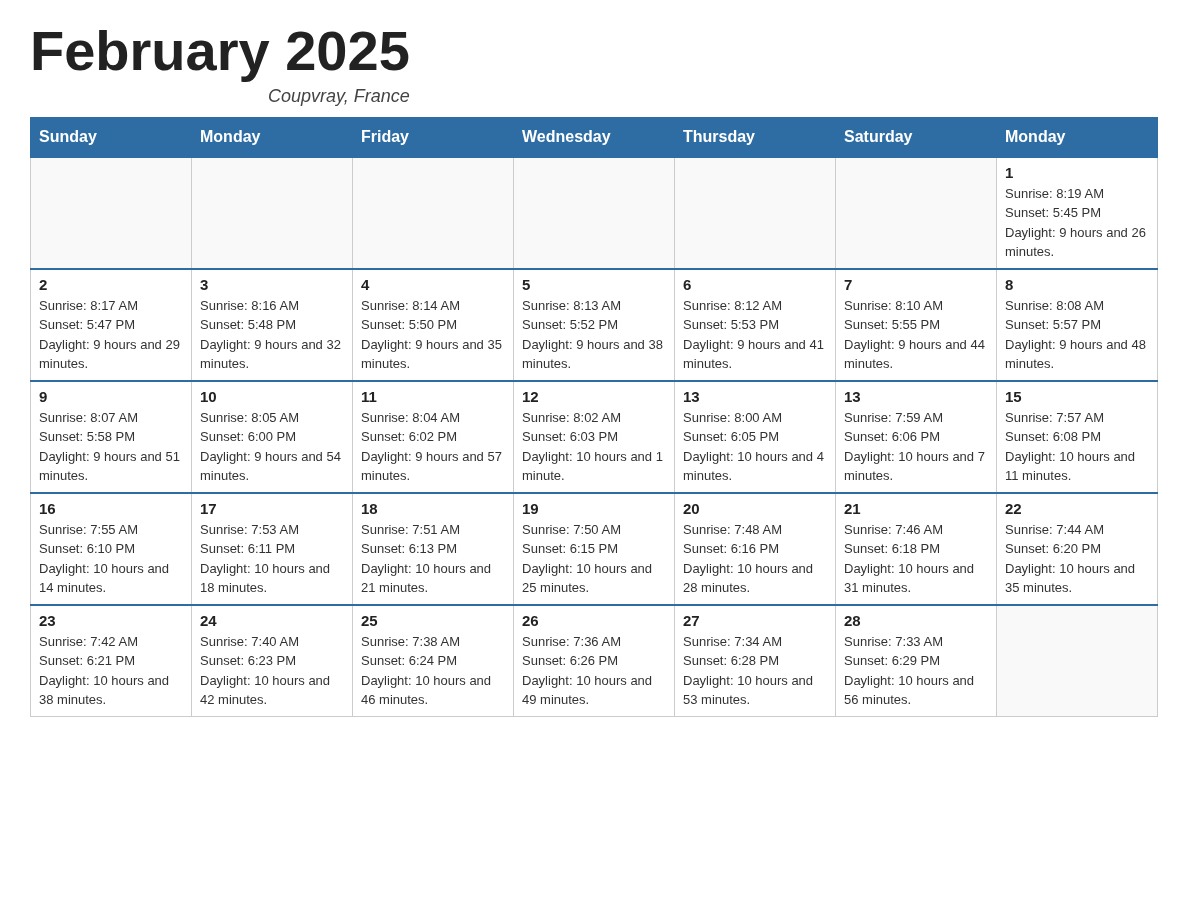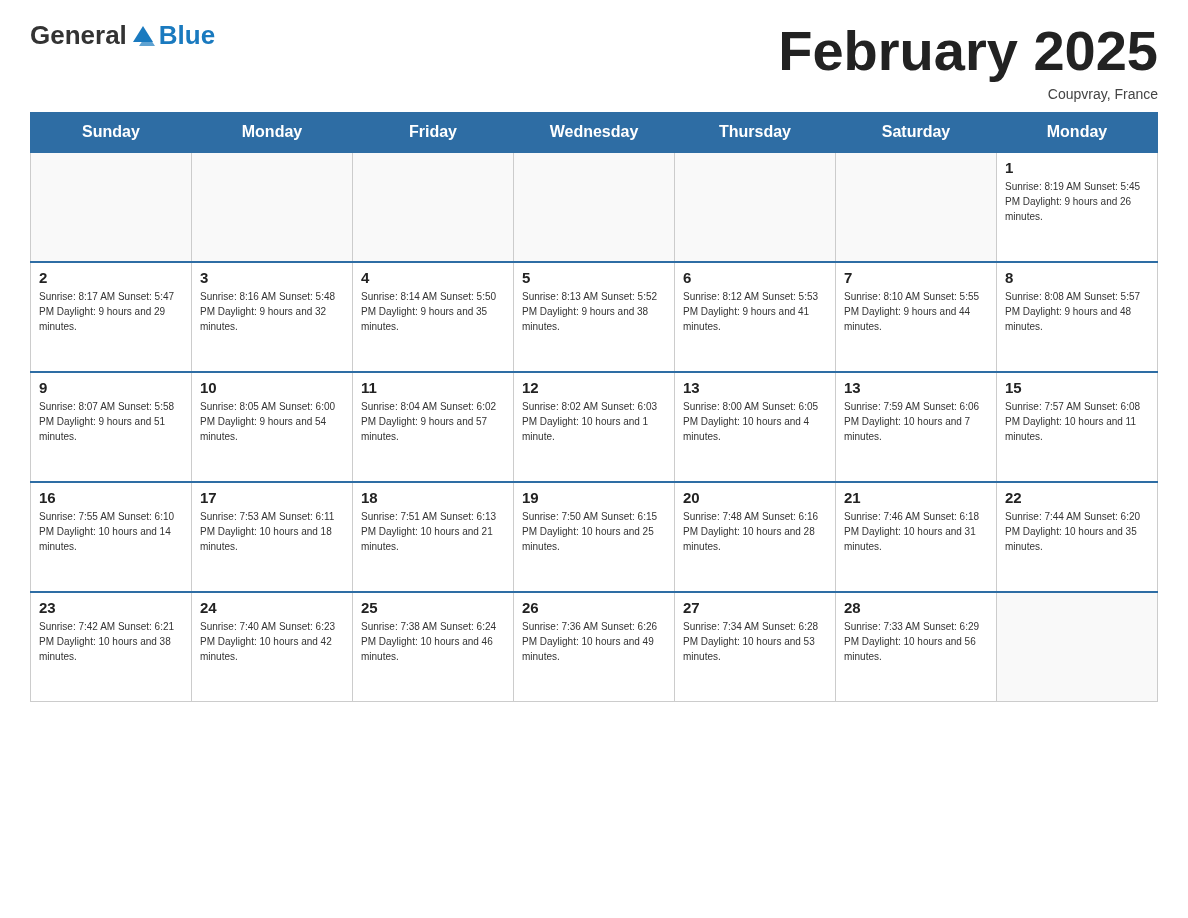--- a/index.html
+++ b/index.html
@@ -39,36 +39,37 @@
     .title-block {
       text-align: right;
     }
     .calendar-title {
       font-size: 56px;
       font-weight: bold;
       color: #222;
       line-height: 1.1;
     }
     .calendar-subtitle {
-      font-size: 14px;
+      font-size: 18px;
       color: #444;
       margin-top: 4px;
+      font-style: italic;
     }
     .calendar {
       width: 100%;
       border-collapse: collapse;
       margin-top: 10px;
     }
     .calendar thead tr th {
       background-color: #2e6da4;
       color: #fff;
       font-size: 16px;
       font-weight: bold;
       padding: 10px 8px;
-      text-align: center;
+      text-align: left;
       border: 1px solid #2e6da4;
     }
     .calendar tbody tr td {
       vertical-align: top;
       border: 1px solid #ccc;
       padding: 6px 8px;
       width: 14.28%;
       min-height: 100px;
       font-size: 13px;
       color: #333;
@@ -77,43 +78,35 @@
       border-top: 2px solid #2e6da4;
     }
     .day-number {
       font-size: 15px;
       font-weight: bold;
       color: #222;
       display: block;
       margin-bottom: 3px;
     }
     .day-info {
-      font-size: 10px;
+      font-size: 13px;
       color: #333;
       line-height: 1.5;
     }
     .empty-cell {
       background: #f9f9f9;
     }
     .row-week td {
       height: 110px;
     }
   </style>
 </head>
 <body>
 
 <div class="header">
-  <div class="logo">
-    <span class="logo-text-general">General</span>
-    <svg class="logo-icon" viewBox="0 0 28 28">
-      <polygon points="14,4 24,20 4,20" fill="#1a7abf"></polygon>
-      <polygon points="18,12 26,24 10,24" fill="#1a7abf" opacity="0.7"></polygon>
-    </svg>
-    <span class="logo-text-blue">Blue</span>
-  </div>
   <div class="title-block">
     <div class="calendar-title">February 2025</div>
     <div class="calendar-subtitle">Coupvray, France</div>
   </div>
 </div>
 
 <table class="calendar">
   <thead>
     <tr>
     <th>Sunday</th>

